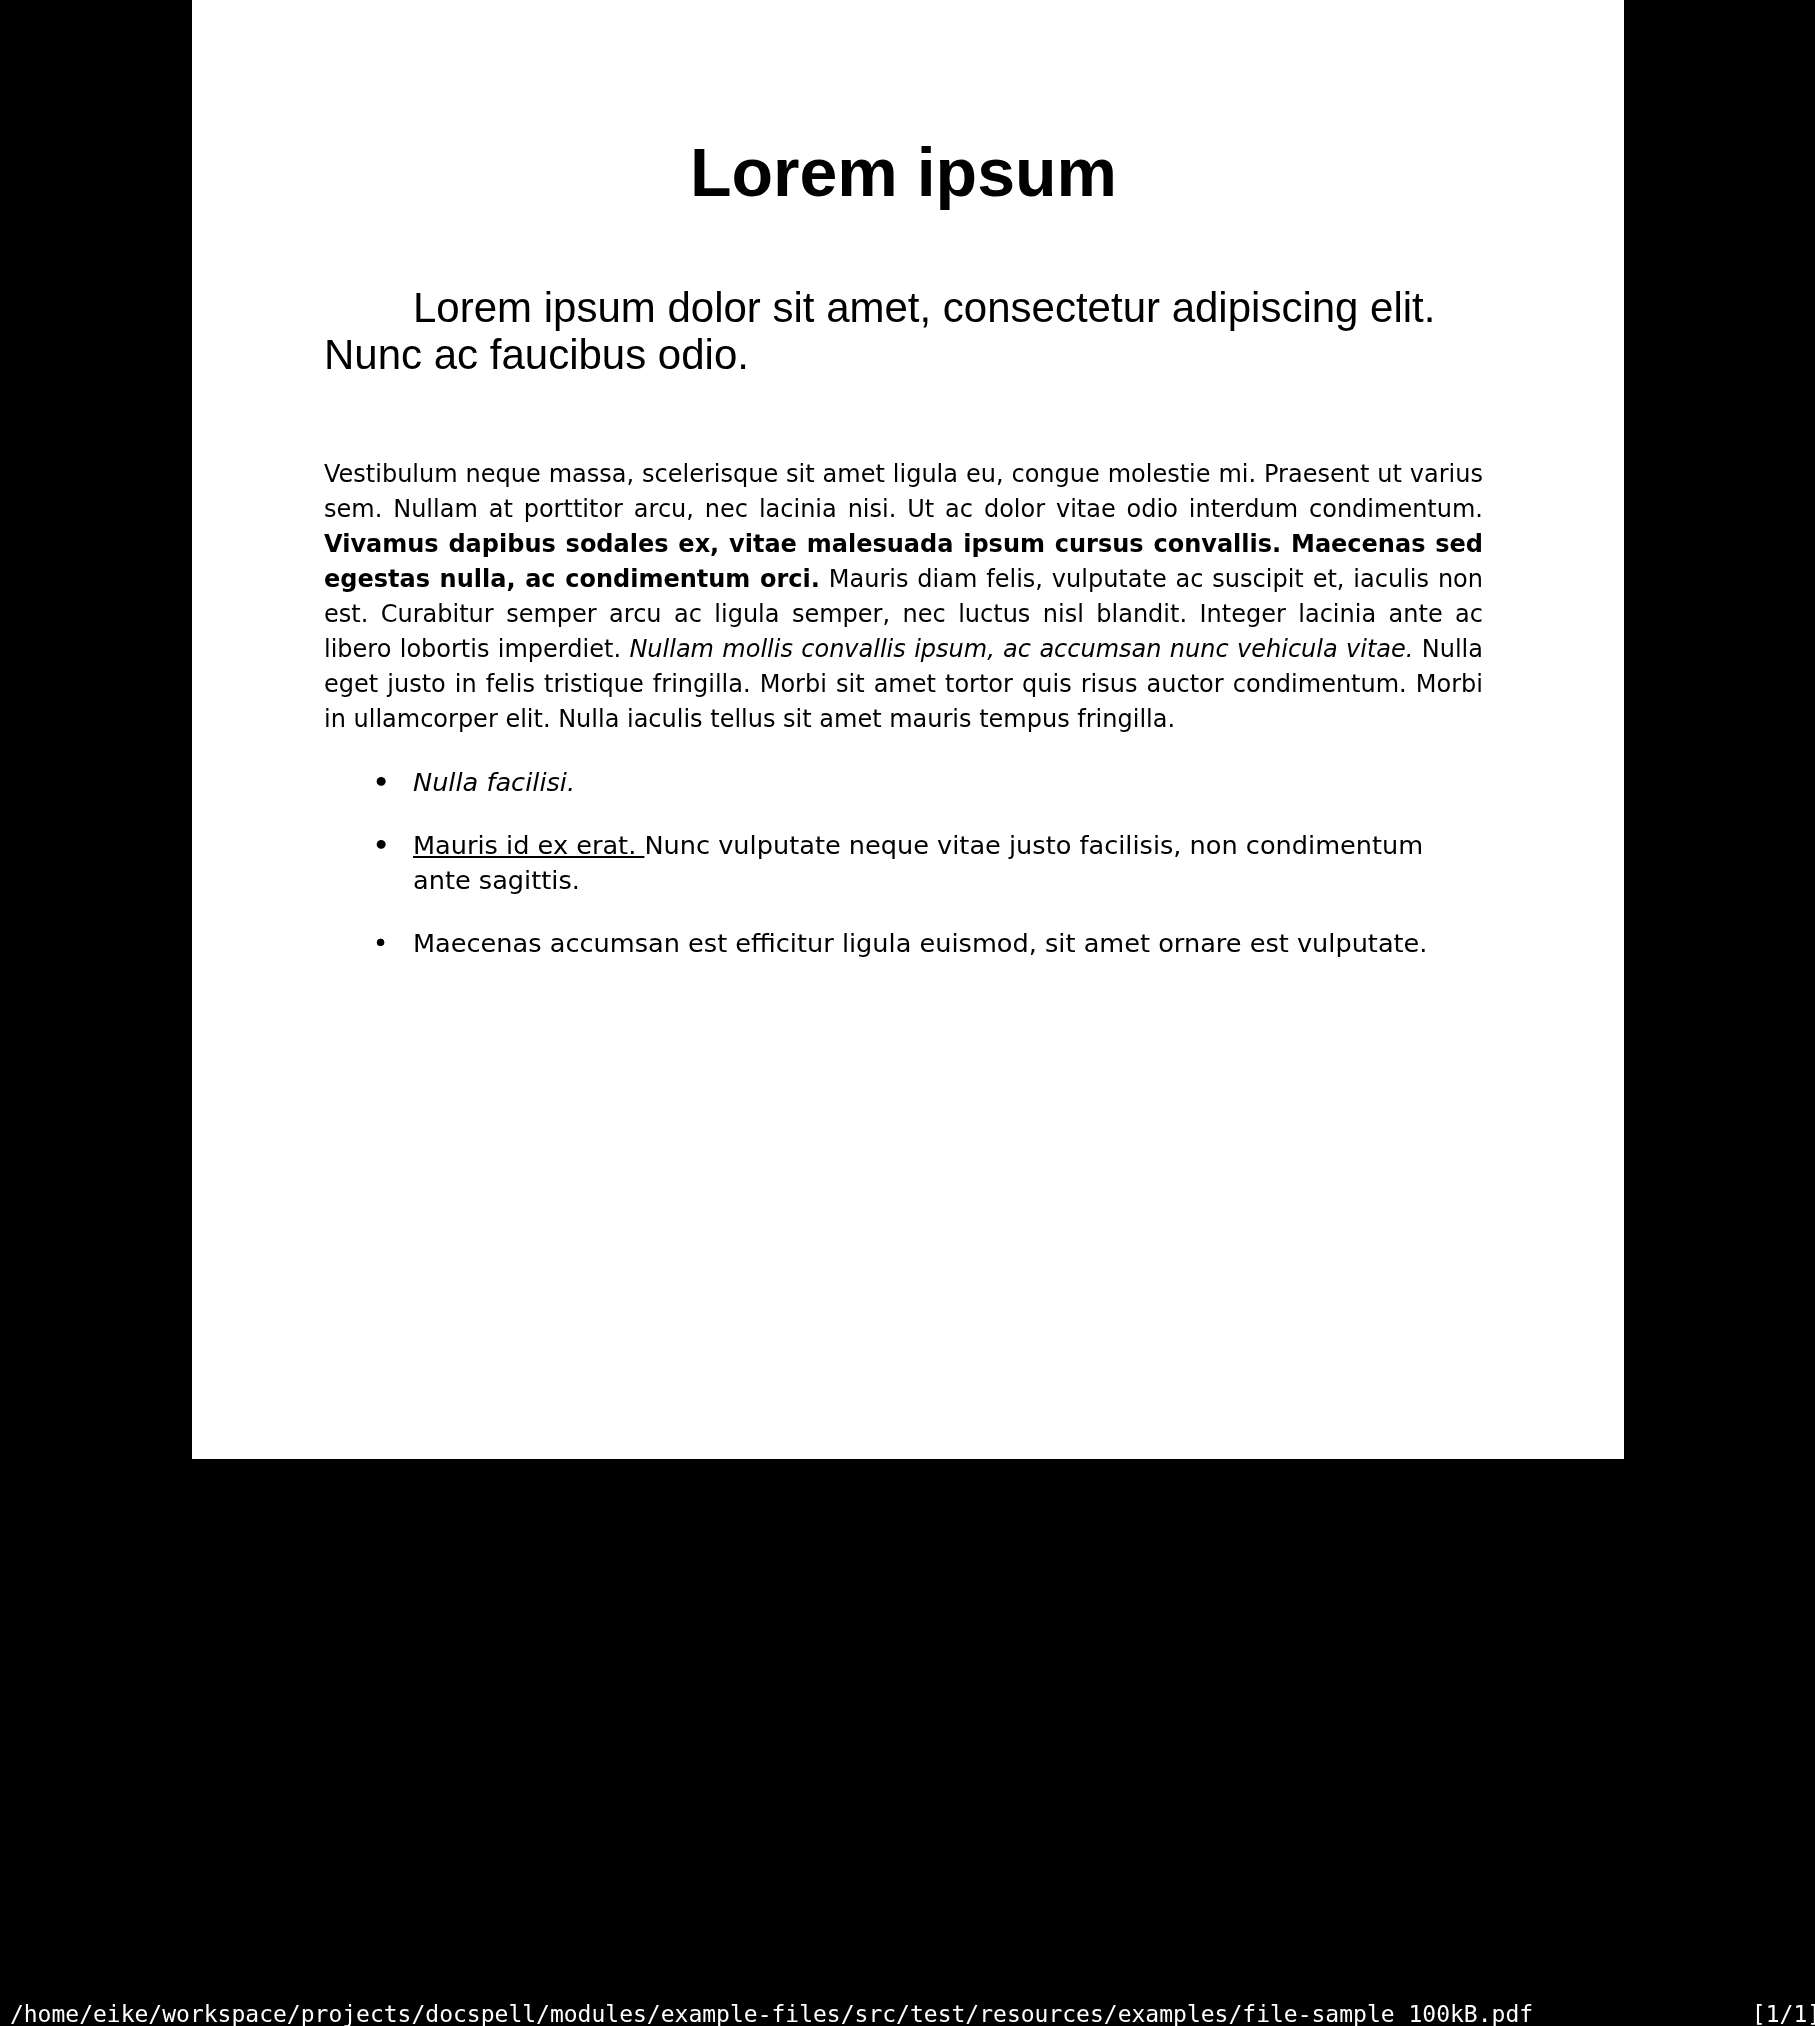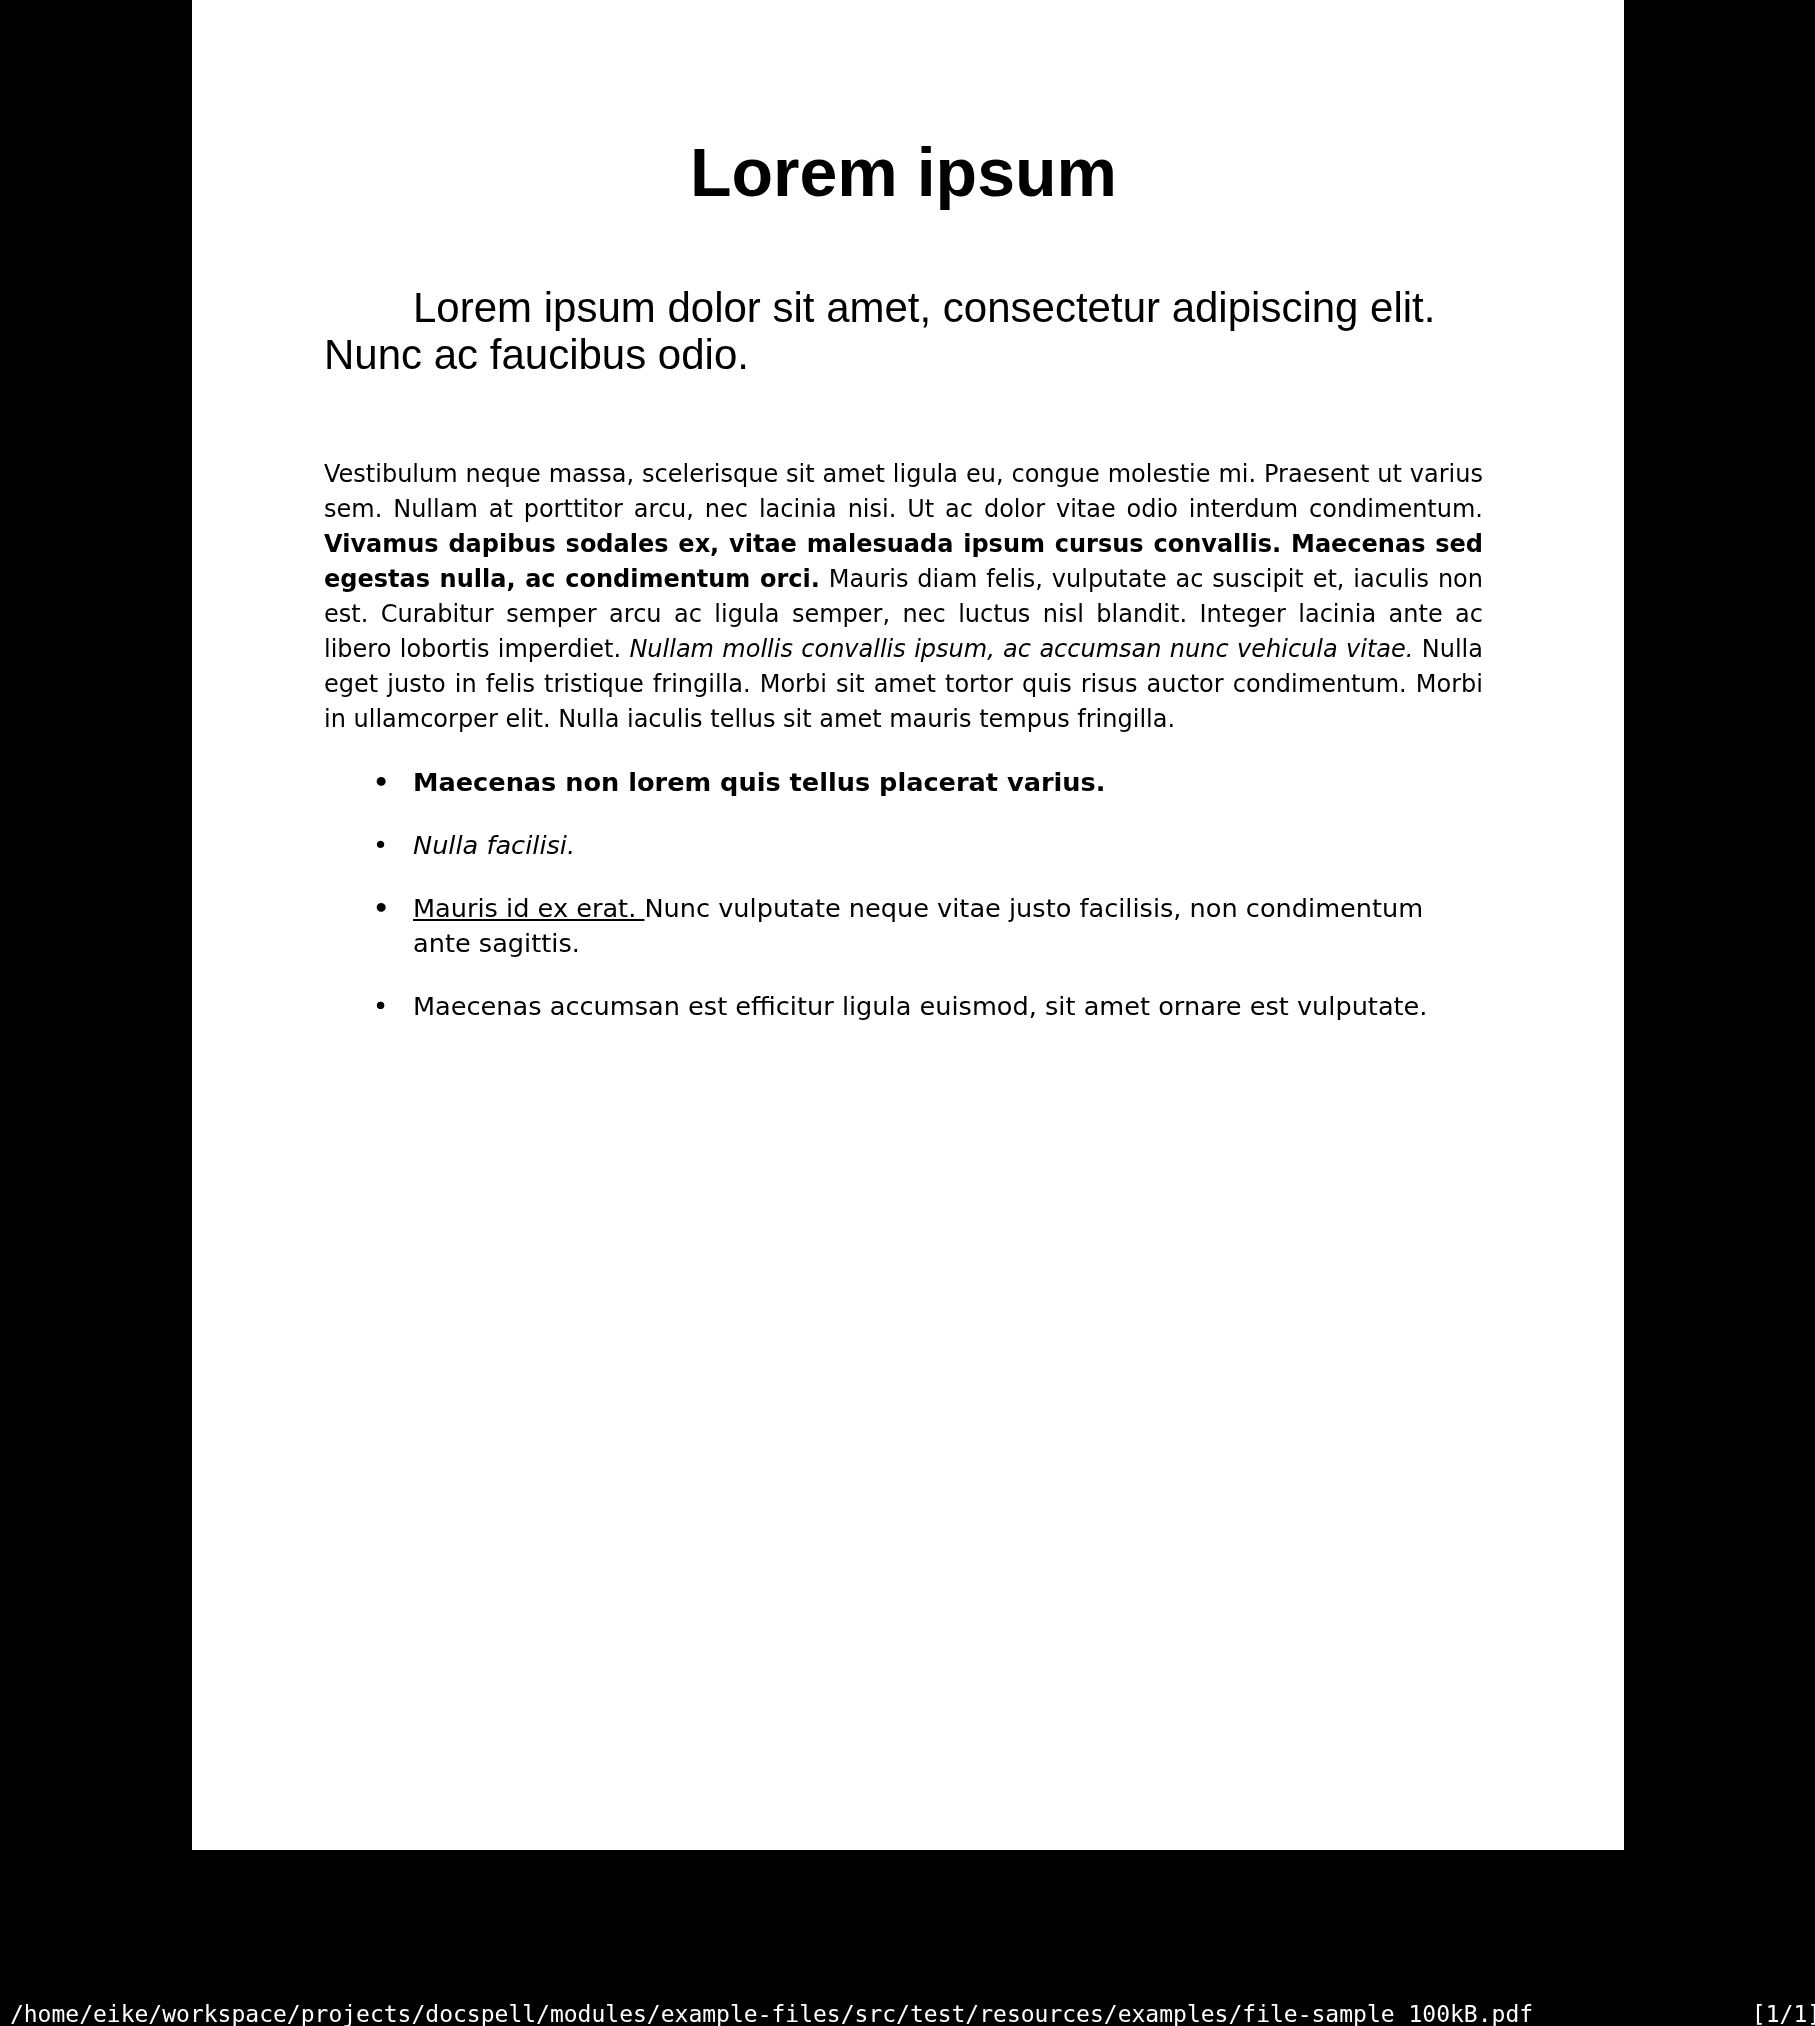--- a/index.html
+++ b/index.html
@@ -6,21 +6,21 @@
   body {
     width: 1815px; height: 2026px;
     background: #000000;
     overflow: hidden;
     position: relative;
     font-family: "DejaVu Sans", sans-serif;
   }
   .page {
     position: absolute;
     left: 192px; top: 0;
-    width: 1432px; height: 1850px;
+    width: 1432px; height: 1459px;
     background: #ffffff;
     box-sizing: border-box;
     padding: 133px 141px 0 132px;
     color: #000000;
   }
   h1.doc-title {
     font-family: "Liberation Sans", sans-serif;
     font-weight: bold;
     font-size: 68px;
     line-height: 79px;
@@ -81,21 +81,21 @@
 </head>
 <body>
 
 <div class="viewer">
 
   <div class="page">
     <h1 class="doc-title">Lorem ipsum</h1>
     <h2 class="doc-heading">Lorem ipsum dolor sit amet, consectetur adipiscing elit. Nunc ac faucibus odio.</h2>
     <p class="body-text justified"><span class="run-normal">Vestibulum neque massa, scelerisque sit amet ligula eu, congue molestie mi. Praesent ut varius sem. Nullam at porttitor arcu, nec lacinia nisi. Ut ac dolor vitae odio interdum condimentum. </span><span class="run-bold">Vivamus dapibus sodales ex, vitae malesuada ipsum cursus convallis. Maecenas sed egestas nulla, ac condimentum orci.</span><span class="run-normal"> Mauris diam felis, vulputate ac suscipit et, iaculis non est. Curabitur semper arcu ac ligula semper, nec luctus nisl blandit. Integer lacinia ante ac libero lobortis imperdiet. </span><span class="run-italic">Nullam mollis convallis ipsum, ac accumsan nunc vehicula vitae.</span><span class="run-normal"> Nulla eget justo in felis tristique fringilla. Morbi sit amet tortor quis risus auctor condimentum. Morbi in ullamcorper elit. Nulla iaculis tellus sit amet mauris tempus fringilla.</span></p>
     <div class="list">
-        <div class="li style-bold"><span class="bullet">•</span><span class="li-text">Maecenas non lorem quis tellus placerat varius.</span></div>
+        <div class="li style-bold"><span class="bullet">•</span></div>
         <div class="li style-italic"><span class="bullet">•</span><span class="li-text">Nulla facilisi.</span></div>
         <div class="li style-underline-lead"><span class="bullet bullet-bold">•</span><span class="li-text"><span class="u">Mauris id ex erat.&nbsp;</span>Nunc vulputate neque vitae justo facilisis, non condimentum ante sagittis.</span></div>
         <div class="li style-normal"><span class="bullet">•</span></div>
         <div class="li style-normal"><span class="bullet">•</span><span class="li-text">Maecenas accumsan est efficitur ligula euismod, sit amet ornare est vulputate.</span></div>
       </div>
   </div>
 
   <div class="statusbar">
     <span>/home/eike/workspace/projects/docspell/modules/example-files/src/test/resources/examples/file-sample_100kB.pdf</span>
     <span>[1/1]</span>

